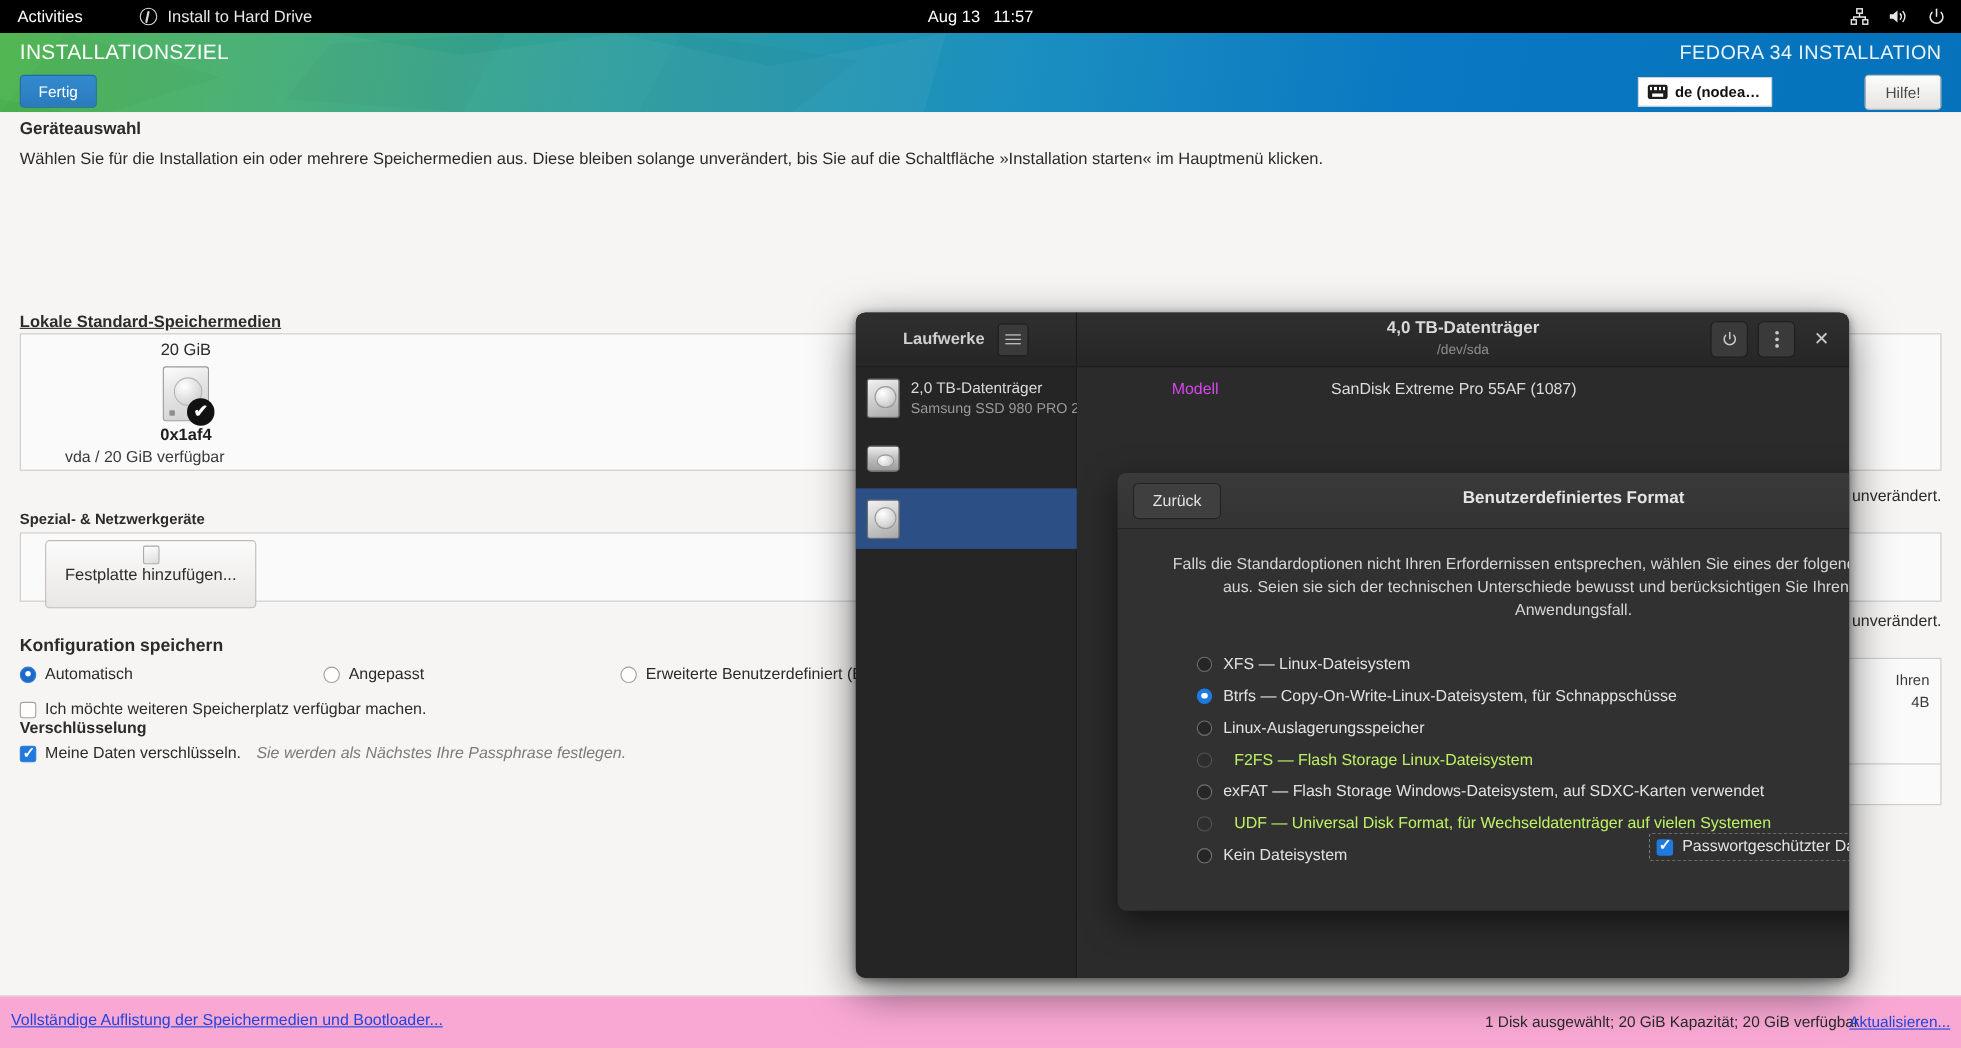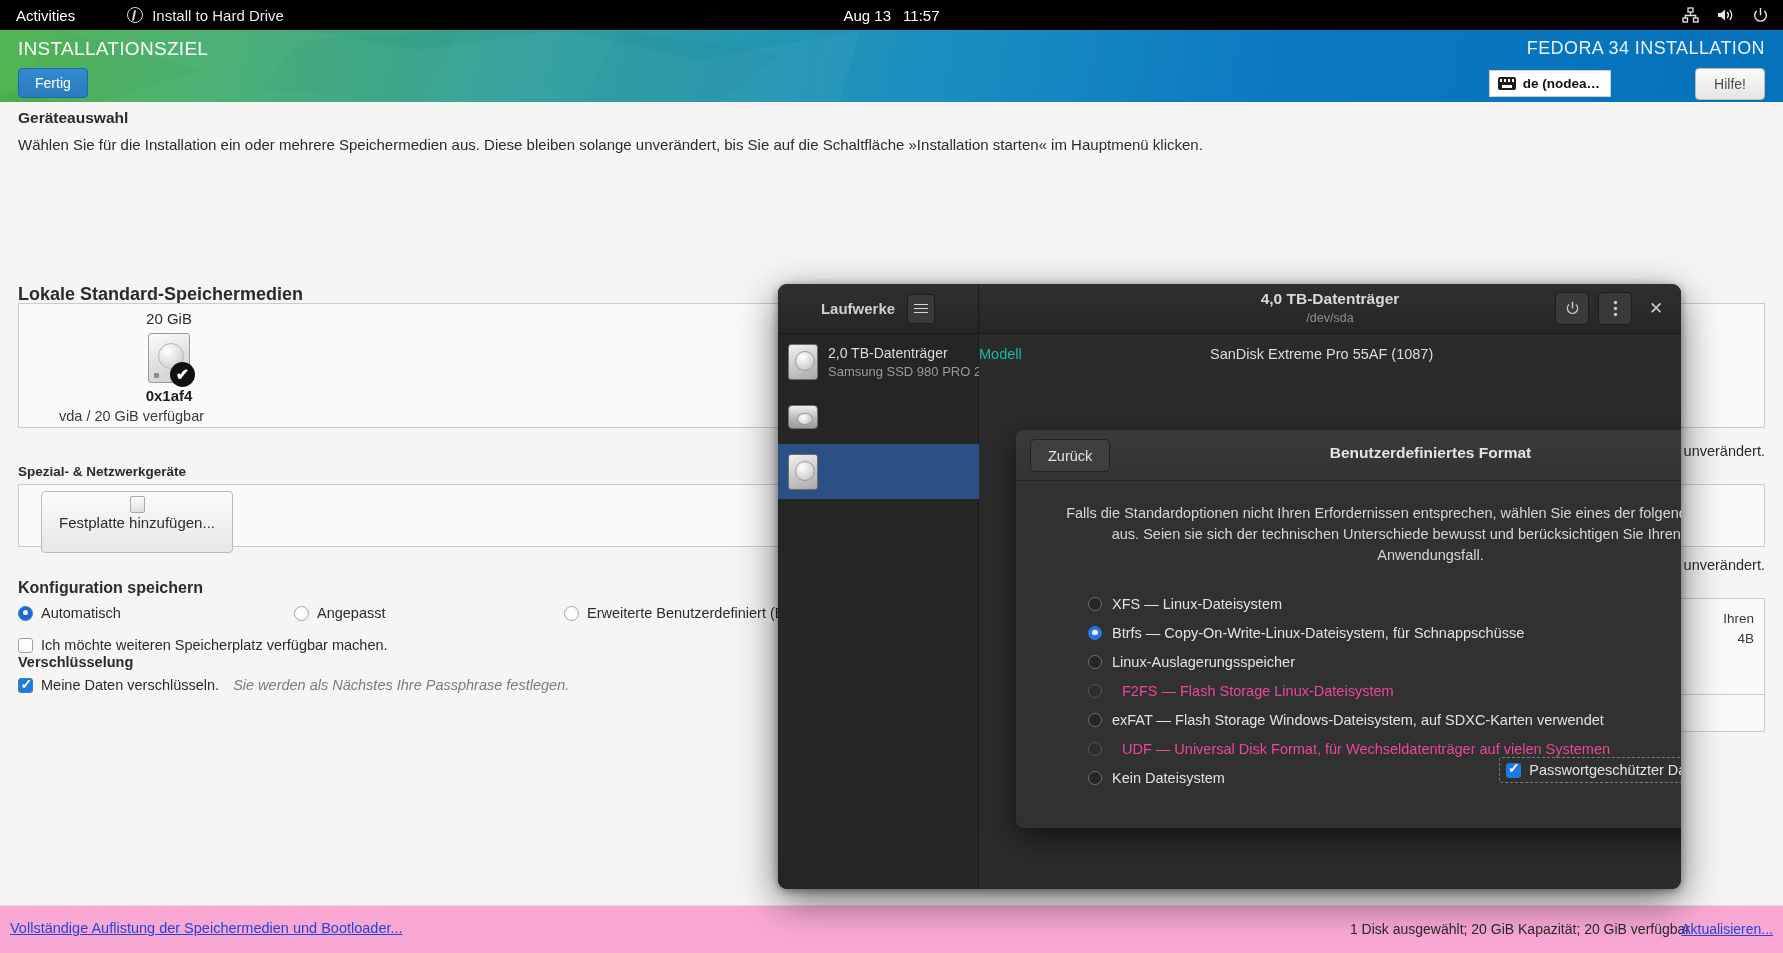--- a/index.html
+++ b/index.html
@@ -84,21 +84,21 @@
   }
 
   
   .hub-body { position: absolute; top: 102px; left: 0; width: 1783px; bottom: 48px; background: #f6f5f4; }
   .sec-title { font-size: 15.5px; font-weight: bold; color: #2b2b2b; }
   .sec-sub   { font-size: 15px; color: #2b2b2b; }
 
   .device-sel-title { position:absolute; left: 18px; top: 7px; }
   .device-sel-desc  { position:absolute; left: 18px; top: 34px; }
 
-  .lbl-local  { position:absolute; left: 18px; top: 182px; font-size: 18px; font-weight: bold; color: #2b2b2b; }
+  .lbl-local  { position:absolute; left: 18px; top: 182px; font-size: 15px; font-weight: bold; color: #2b2b2b; text-decoration: underline; }
   .box-local  {
     position:absolute; left: 18px; top: 201px; width: 1747px; height: 125px;
     border: 1px solid #cdcac7; background: #fafafa;
   }
   .disk-tile { position:absolute; left: 60px; top: 6px; width: 180px; text-align:center; }
   .disk-cap  { font-size: 15px; color: #2b2b2b; }
   .disk-icon-wrap { position: relative; width: 48px; height: 52px; margin: 6px auto 2px; }
   .disk-icon {
     width: 42px; height: 50px; border-radius: 3px;
     background: linear-gradient(160deg,#fdfdfd 0%,#e3e3e3 45%,#cfcfcf 100%);
@@ -248,21 +248,21 @@
     height:24px; border-radius:4px;
     background: linear-gradient(180deg,#efefef 0%,#bdbdbd 50%,#9b9b9b 100%);
   }
   .sdi.optical::before { left:8px; top:7px; width:14px; height:10px; border-radius:50%; }
   .side-txt { min-width:0; }
   .side-t1 { color:#dcdcdc; font-size:14px; white-space:nowrap; }
   .side-t2 { color:#9a9a9a; font-size:13px; white-space:nowrap; overflow:hidden; }
 
   .disks-main { position:absolute; left:201px; top:50px; right:0; bottom:0; background:#2b2b2b; }
   .model-row { position:absolute; left:0; right:0; top:12px; display:flex; gap:16px; font-size:14.5px; }
-  .model-key { width:215px; text-align:left; color:#14b8a6; }
+  .model-key { width:215px; text-align:center; color:#d946ef; }
   .model-val { color:#dcdcdc; }
 
   
   .modal {
     position:absolute; left: 37px; top: 96px; width: 829px; height: 398px;
     background:#313131; border-radius:8px; box-shadow:0 10px 30px rgba(0,0,0,.55);
     overflow:hidden;
   }
   .modal-hb {
     position:absolute; left:0; top:0; width:829px; height:51px;
@@ -279,21 +279,21 @@
     display:flex; align-items:center; cursor:pointer;
   }
   .mbtn.back { left:14px; }
   .modal-body { position:absolute; left:0; top:51px; right:0; bottom:0; }
   .modal-desc {
     position:absolute; left:42px; right:42px; top:22px;
     color:#d6d6d6; font-size:14.5px; line-height:1.45; text-align:center;
   }
   .fs-list { position:absolute; left:72px; top:108px; }
   .fs-row { display:flex; align-items:center; gap:10px; height:29px; font-size:14.5px; color:#e2e2e2; cursor:pointer; }
-  .fs-row.disabled { color:#ec4899; cursor:default;gap:20px; }
+  .fs-row.disabled { color:#bef264; cursor:default;gap:20px; }
   .dradio {
     width:14px; height:14px; border-radius:50%; flex:none;
     border:1.5px solid #6f6f6f; background:#262626; position:relative;
   }
   .fs-row.disabled .dradio { border-color:#555; background:#2e2e2e; }
   .dradio.on { border-color:#1f7ae0; background:#1f7ae0; }
   .dradio.on::after { content:""; position:absolute; left:3.2px; top:3.2px; width:5.5px; height:5.5px; border-radius:50%; background:#fff; }
   .luks {
     position:absolute; right:42px; bottom:45px;
     border:1px dashed #7a7a7a; border-radius:3px; padding:4px 6px;

